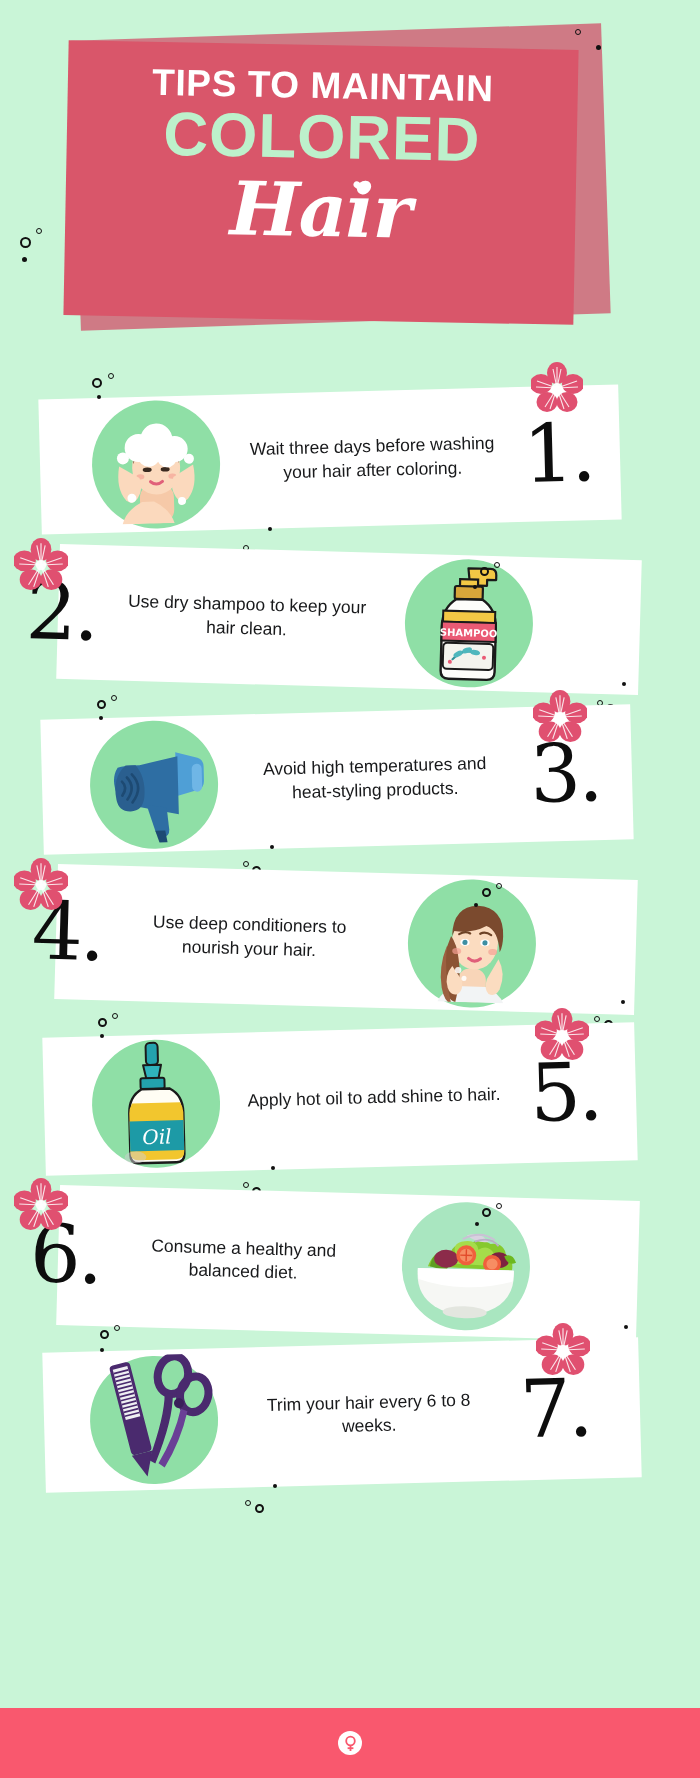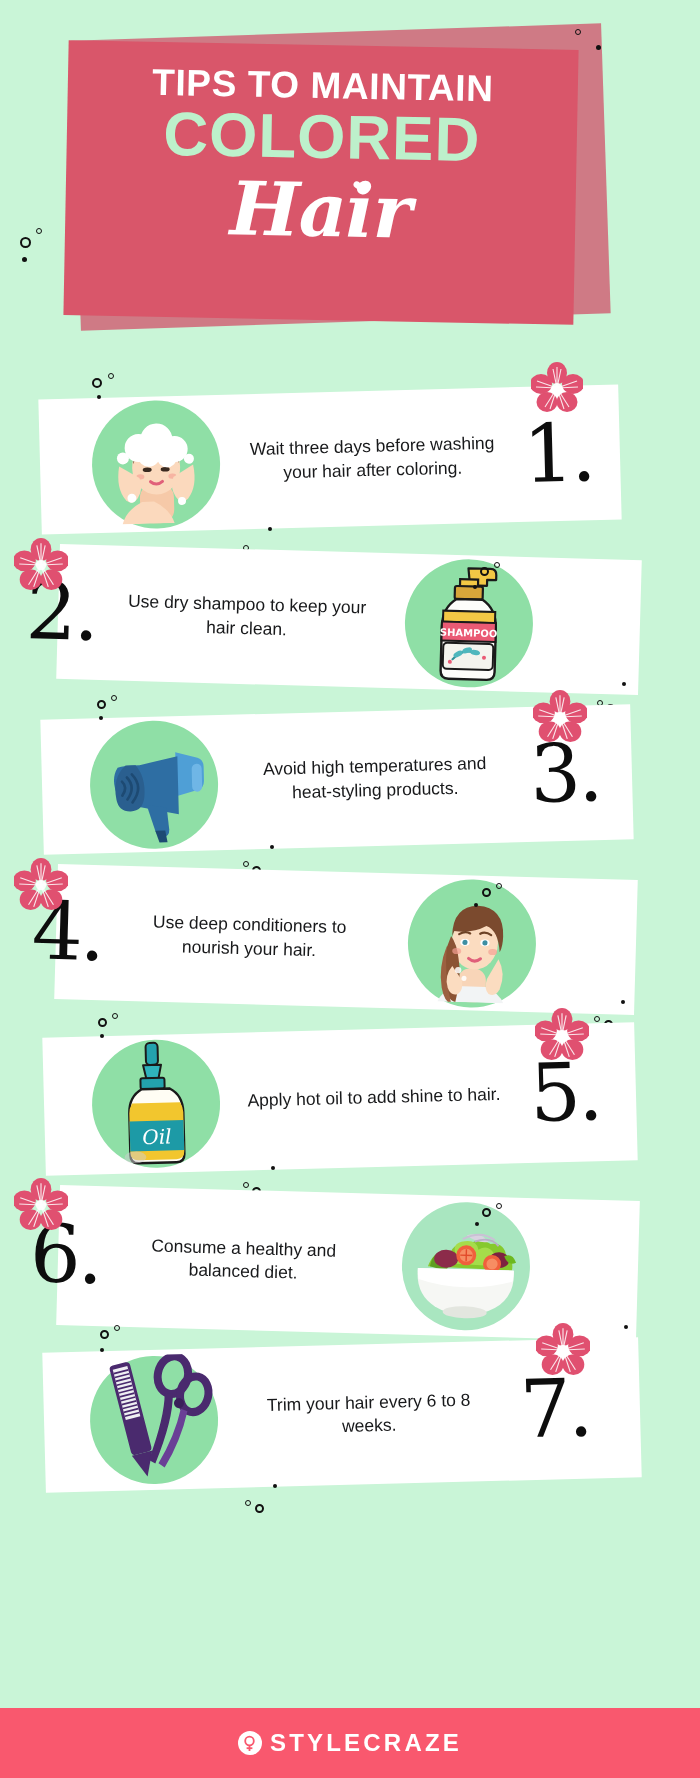--- a/index.html
+++ b/index.html
@@ -586,14 +586,13 @@
 </div>
 
 <div class="footer">
   <div class="footer-logo">
     <svg width="17" height="17" viewBox="0 0 17 17">
       <circle cx="8.5" cy="6" r="4.3" fill="none" stroke="#f9586e" stroke-width="1.8"></circle>
       <line x1="8.5" y1="10.3" x2="8.5" y2="16" stroke="#f9586e" stroke-width="1.8"></line>
       <line x1="5.6" y1="13.2" x2="11.4" y2="13.2" stroke="#f9586e" stroke-width="1.8"></line>
     </svg>
   </div>
-  <div class="footer-text">STYLECRAZE</div>
 </div>
 
 </body></html>

